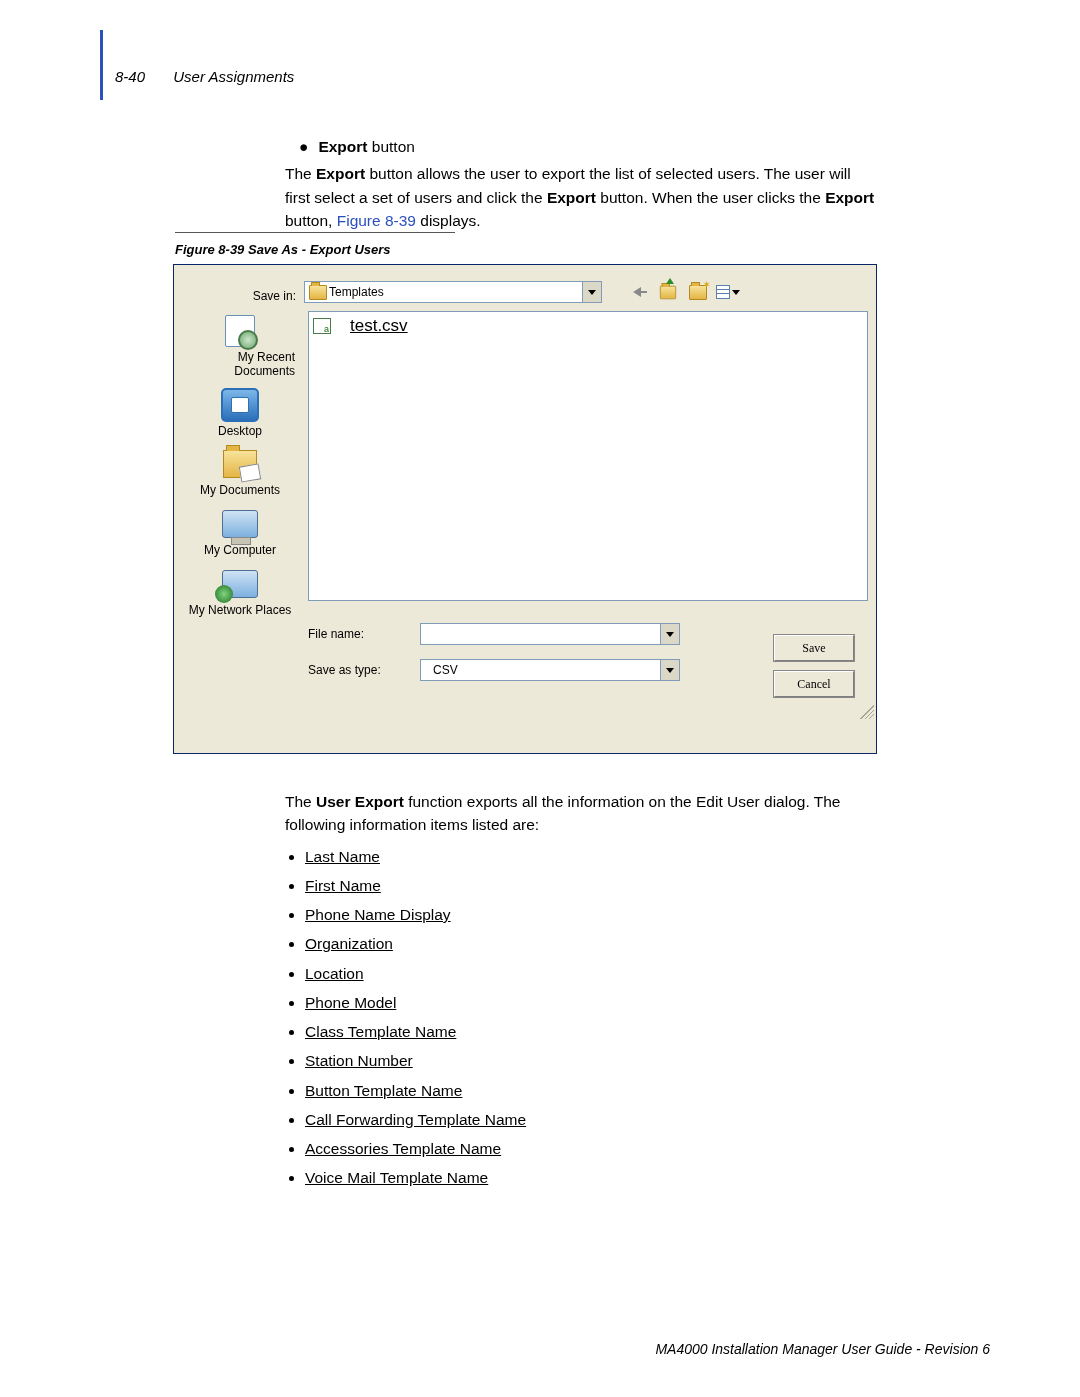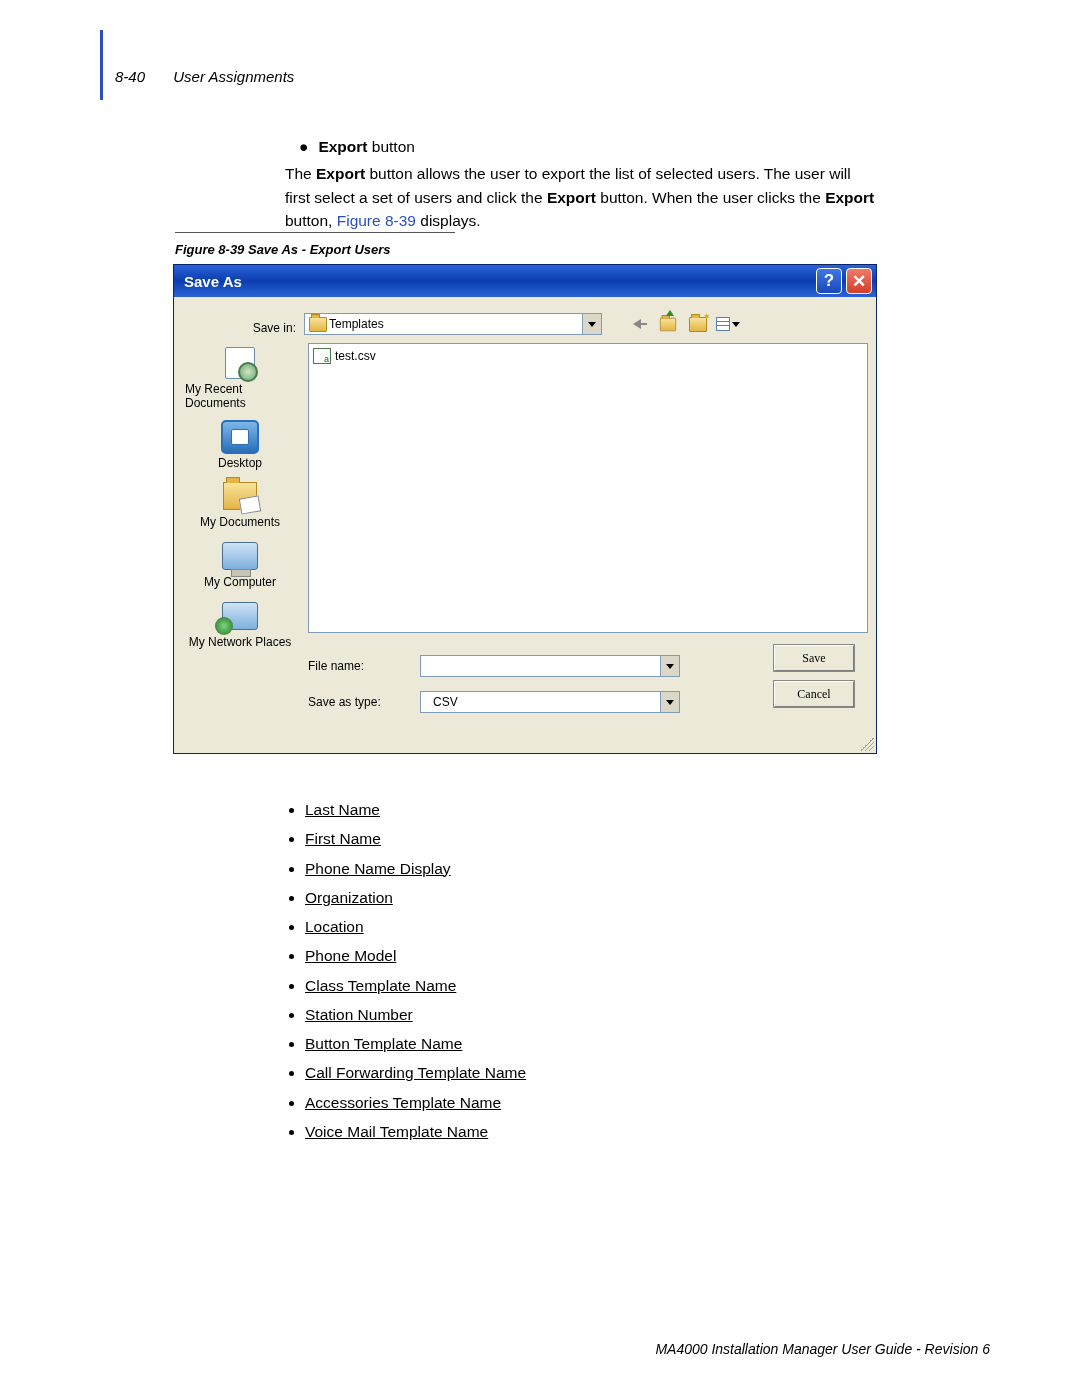--- a/index.html
+++ b/index.html
@@ -106,46 +106,46 @@
   .upfolder{position:relative;}
   .upfolder .folder-icon{transform:scale(.9);}
   .upfolder::after{content:"";position:absolute;left:10px;top:-3px;width:0;height:0;border-left:4px solid transparent;border-right:4px solid transparent;border-bottom:6px solid #2a8c2a;}
   .newfolder .folder-icon::after{content:"✶";position:absolute;right:-5px;top:-7px;color:#d9a400;font-size:10px;}
   .viewbtn{display:flex;align-items:center;gap:2px;}
   .viewgrid{width:14px;height:12px;background:linear-gradient(#fff,#fff);border:1px solid #5a7fa8;position:relative;}
   .viewgrid::before,.viewgrid::after{content:"";position:absolute;background:#5a7fa8;}
   .viewgrid::before{left:0;right:0;top:3px;height:1px;}
   .viewgrid::after{left:0;right:0;top:7px;height:1px;}
   .filelist { position:absolute; left:134px; top:46px; width:560px; height:290px; background:#fff; border:1px solid #7f9db9; box-sizing:border-box; padding:4px; }
-  .file-entry{display:flex;align-items:center;gap:4px;font-size:12px;}
+  .file-entry{display:flex;align-items:center;gap:19px;font-size:17px;text-decoration:underline;}
   .csv-icon{width:16px;height:14px;background:#fff;border:1px solid #4a7a4a;position:relative;}
   .csv-icon::after{content:"a";font-size:9px;color:#166e16;position:absolute;right:1px;bottom:-1px;}
 
   .places { position:absolute; left:6px; top:46px; width:120px; display:flex; flex-direction:column; align-items:center; gap:6px; }
-  .place { display:flex; flex-direction:column; align-items:center; width:110px; text-align:left; font-size:12px; line-height:1.15; cursor:default;}
+  .place { display:flex; flex-direction:column; align-items:center; width:110px; text-align:right; font-size:12px; line-height:1.15; cursor:default;}
   .place .icn { width:40px;height:40px;display:flex;align-items:center;justify-content:center; }
   .doc-icn{width:28px;height:30px;background:#fff;border:1px solid #6a8fb3;border-radius:2px;position:relative;}
   .doc-icn::after{content:"";position:absolute;right:-4px;bottom:-4px;width:16px;height:16px;border:2px solid #4a7a4a;border-radius:50%;background:radial-gradient(#cde6cd,#6aa56a);}
   .desk-icn{width:34px;height:30px;background:linear-gradient(#7db7e8,#2a6fb8);border:2px solid #2a6fb8;border-radius:5px;position:relative;display:flex;align-items:center;justify-content:center;}
   .desk-icn::after{content:"";width:16px;height:14px;background:#fff;border:1px solid #2a6fb8;border-radius:2px;}
   .mydocs-icn{width:32px;height:26px;background:linear-gradient(#f7e39a,#e4b544);border:1px solid #b38a1e;position:relative;}
   .mydocs-icn::before{content:"";position:absolute;top:-6px;left:2px;width:12px;height:5px;background:#e4b544;border:1px solid #b38a1e;border-bottom:none;}
   .mydocs-icn::after{content:"";position:absolute;right:-4px;bottom:-4px;width:18px;height:14px;background:#fff;border:1px solid #888;transform:rotate(-10deg);}
   .comp-icn{width:34px;height:26px;background:linear-gradient(#cfe3f5,#7db0de);border:1px solid #4d6e93;border-radius:3px;position:relative;}
   .comp-icn::after{content:"";position:absolute;left:8px;bottom:-8px;width:18px;height:6px;background:#c8c4b4;border:1px solid #888;}
   .net-icn{width:34px;height:26px;background:linear-gradient(#cfe3f5,#7db0de);border:1px solid #4d6e93;border-radius:3px;position:relative;}
   .net-icn::before{content:"";position:absolute;left:-8px;bottom:-6px;width:18px;height:18px;border-radius:50%;background:radial-gradient(#7fd47f,#1e6e1e);}
 
   .form-row{position:absolute;left:134px;display:flex;align-items:center;gap:12px;}
   .form-row.fn{top:358px;}
   .form-row.ft{top:394px;}
   .form-row .lbl{width:100px;}
   .combo.wide{width:260px;padding-left:12px;}
   .dlg-btn{width:78px;height:24px;background:#ece9d8;border:1px solid #7f7f7f;border-top-color:#fff;border-left-color:#fff;font-family:Tahoma;font-size:12px;display:flex;align-items:center;justify-content:center;box-shadow:0 0 0 1px #888;}
-  .btn-col{position:absolute;right:22px;top:348px;display:flex;flex-direction:column;gap:10px;}
+  .btn-col{position:absolute;right:22px;top:370px;display:flex;flex-direction:column;gap:10px;}
   .resize-grip{position:absolute;right:2px;bottom:2px;width:14px;height:14px;background:
      linear-gradient(135deg,transparent 50%, #a8a494 50%, #a8a494 55%, transparent 55%,
        transparent 65%, #a8a494 65%, #a8a494 70%, transparent 70%,
        transparent 80%, #a8a494 80%, #a8a494 85%, transparent 85%);}
 
   .below {
     position:absolute; left:285px; top:790px; width:590px;
     font-size:15.5px; line-height:1.5;
   }
   .below ul{margin:8px 0 0 0;padding-left:20px;text-decoration:underline;}
@@ -172,27 +172,20 @@
     <span>The </span><b>Export</b><span> button allows the user to export the list of selected users. The user will first select a set of users and click the </span><b>Export</b><span> button. When the user clicks the </span><b>Export</b><span> button, </span><span class="figref">Figure 8-39</span><span> displays.</span>
   </div>
 </div>
 
 <div class="fig-hr"></div>
 <div class="fig-caption">
   <b>Figure 8-39</b><span class="title">  Save As - Export Users</span>
 </div>
 
 <div class="dialog">
-  <div class="titlebar">
-    <span>Save As</span>
-    <div class="tb-ctrls">
-      <div class="tb-btn tb-help">?</div>
-      <div class="tb-btn tb-close">✕</div>
-    </div>
-  </div>
   <div class="dlg-body">
     <div class="savein-row">
       <span class="lbl">Save in:</span>
       <div class="combo savein">
         <span class="folder-icon"></span>
         <span style="flex:1">Templates</span>
         <span class="dd">
             <span class="arrow-down"></span>
           </span>
       </div>
@@ -273,20 +266,23 @@
     </div>
     <div class="btn-col">
       <div class="dlg-btn">Save</div>
       <div class="dlg-btn">Cancel</div>
     </div>
     <div class="resize-grip"></div>
   </div>
 </div>
 
 <div class="below">
+  <div>
+    <span>The </span><b>User Export</b><span> function exports all the information on the Edit User dialog. The following information items listed are:</span>
+  </div>
   <ul>
     <li>Last Name</li>
     <li>First Name</li>
     <li>Phone Name Display</li>
     <li>Organization</li>
     <li>Location</li>
     <li>Phone Model</li>
     <li>Class Template Name</li>
     <li>Station Number</li>
     <li>Button Template Name</li>

